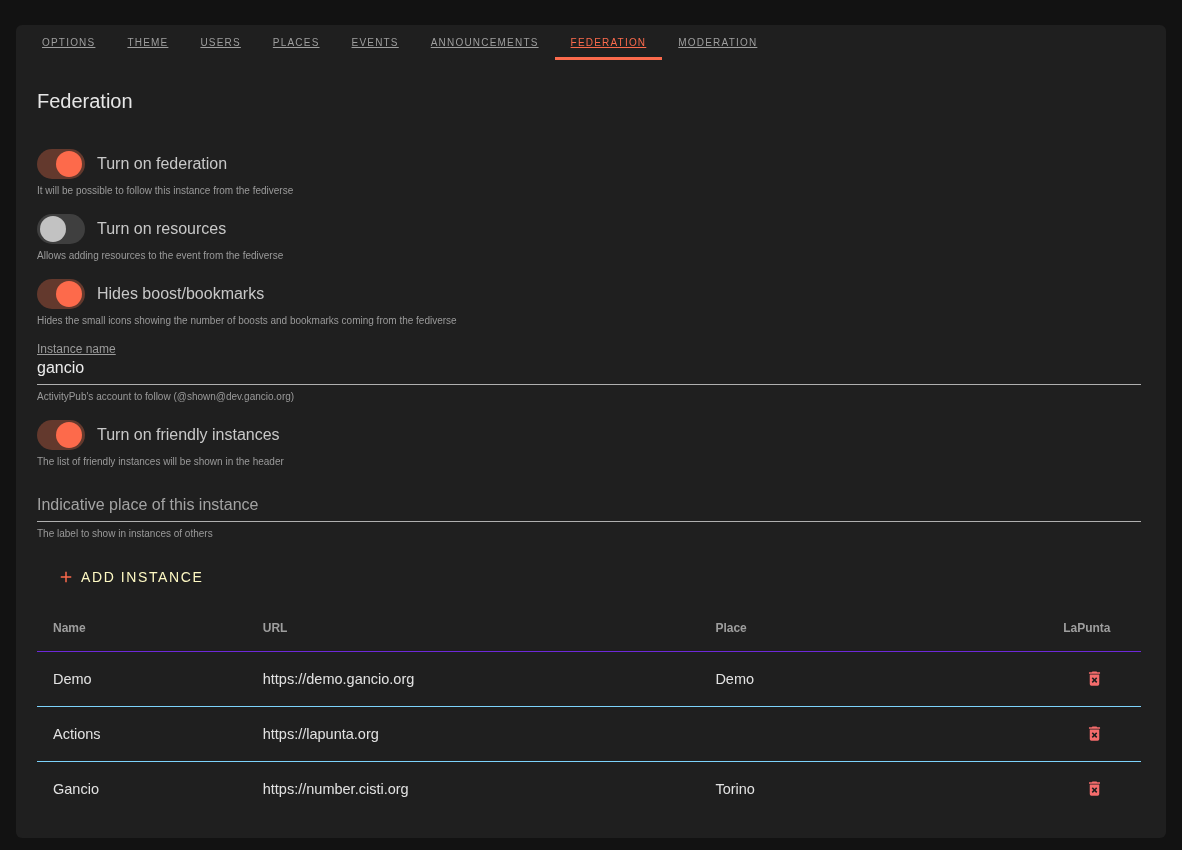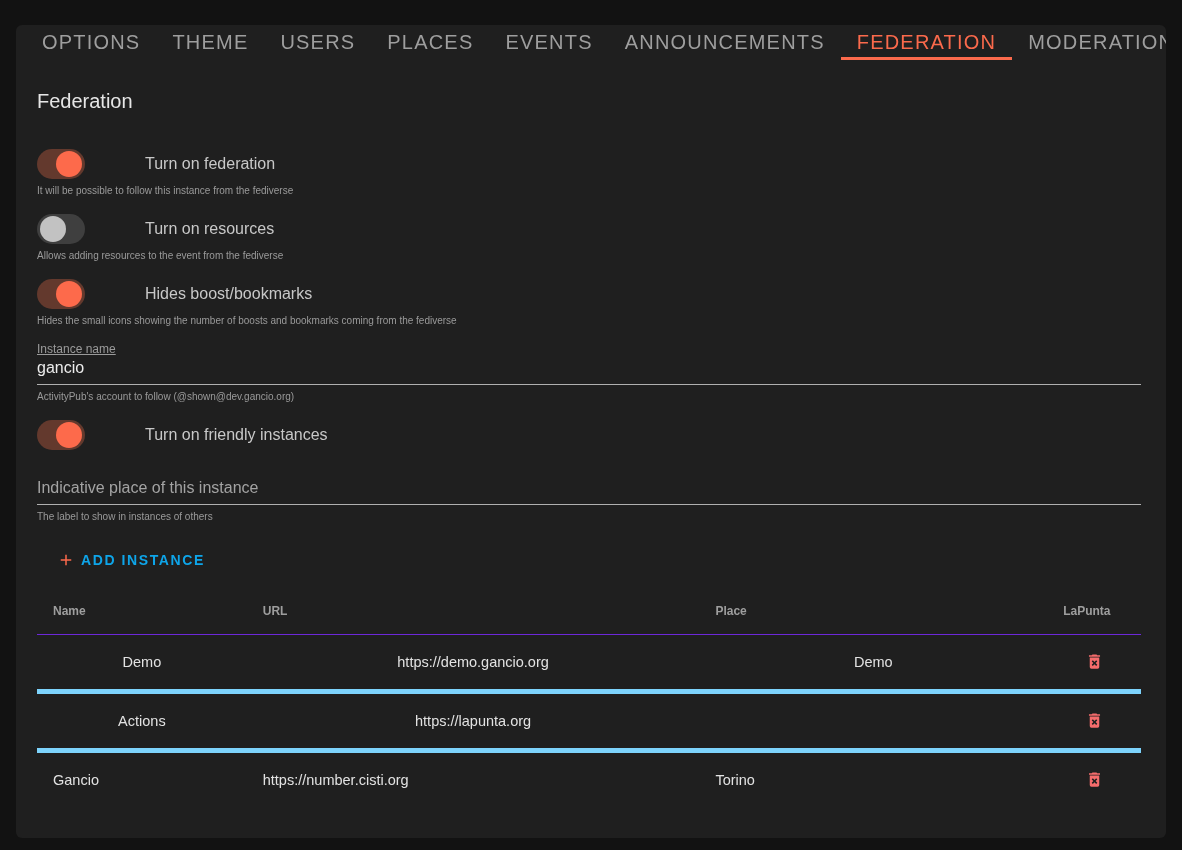--- a/index.html
+++ b/index.html
@@ -22,26 +22,27 @@
     align-items: center;
     height: 35px;
     padding: 0 10px;
   }
   .tab {
     position: relative;
     display: flex;
     align-items: center;
     height: 100%;
     padding: 0 16px;
-    font-size: 20px;
+    font-size: 10px;
     font-weight: 500;
     letter-spacing: 1.2px;
     color: #9e9e9e;
     cursor: pointer;
     white-space: nowrap;
+    text-decoration: underline;
   }
   .tab.active { color: #fb6a4c; }
   .tab.active::after {
     content: "";
     position: absolute;
     left: 0; right: 0; bottom: 0;
     height: 3px;
     background: #fb6a4c;
   }
   
@@ -49,21 +50,20 @@
   .page-title {
     margin-top: 30px;
     font-size: 20px;
     font-weight: 400;
     color: #e6e6e6;
   }
   .switch-row {
     display: flex;
     align-items: center;
     margin-top: 36px;
-    gap: 48px;
   }
   .switch-row.tight { margin-top: 18px; text-align: center; }
   .switch {
     position: relative;
     flex: none;
     width: 48px;
     height: 30px;
     border-radius: 15px;
     cursor: pointer;
   }
@@ -109,24 +109,24 @@
   .add-btn {
     display: inline-flex;
     align-items: center;
     margin-top: 20px;
     margin-left: 12px;
     height: 36px;
     padding: 0 8px;
     background: transparent;
     border: none;
     border-radius: 4px;
-    color: #0ea5e9;
+    color: #fef9c3;
     font-family: "Liberation Sans", sans-serif;
     font-size: 14px;
-    font-weight: 700;
+    font-weight: 400;
     letter-spacing: 1.6px;
     cursor: pointer;
   }
   .add-btn svg { margin-right: 6px; }
   
   table.instances {
     width: 100%;
     margin-top: 10px;
     border-collapse: collapse;
   }
@@ -137,21 +137,21 @@
     color: #9e9e9e;
     padding: 16px;
     border-bottom: 1px solid #6d28d9;
   }
   table.instances td {
     font-size: 14.5px;
     color: #e2e2e2;
     padding: 15px 16px;
     height: 48px;
   }
-  table.instances tr.data-row:not(:last-child) td { border-bottom: 5px solid #7dd3fc; text-align: center; }
+  table.instances tr.data-row:not(:last-child) td { border-bottom: 1px solid #7dd3fc; }
   .col-name    { width: 19%; }
   .col-url     { width: 41%; }
   .col-place   { width: 31.5%; }
   .col-actions { width: 8.5%; }
   td.actions-cell { text-align: center; }
   .trash-btn {
     background: transparent;
     border: none;
     padding: 2px;
     cursor: pointer;
@@ -212,20 +212,21 @@
       <div class="hint">ActivityPub's account to follow (@shown@dev.gancio.org)</div>
     </div>
 
     
     <div class="switch-row tight">
       <div class="switch on">
         <div class="thumb"></div>
       </div>
       <span class="switch-label">Turn on friendly instances</span>
     </div>
+    <div class="hint">The list of friendly instances will be shown in the header</div>
 
     
     <div class="field spaced">
       <input class="field-input" type="text" placeholder="Indicative place of this instance" style="">
       <div class="hint">The label to show in instances of others</div>
     </div>
 
     
     <button class="add-btn">
       <svg width="18" height="18" viewBox="0 0 24 24" fill="#fb6a4c" aria-hidden="true">

